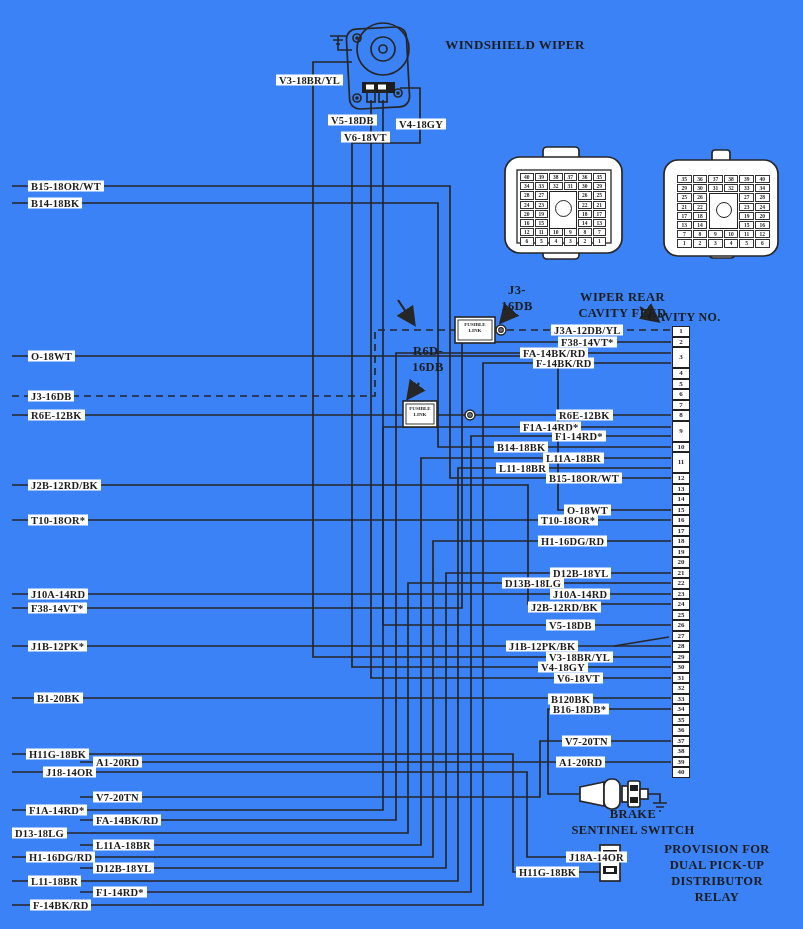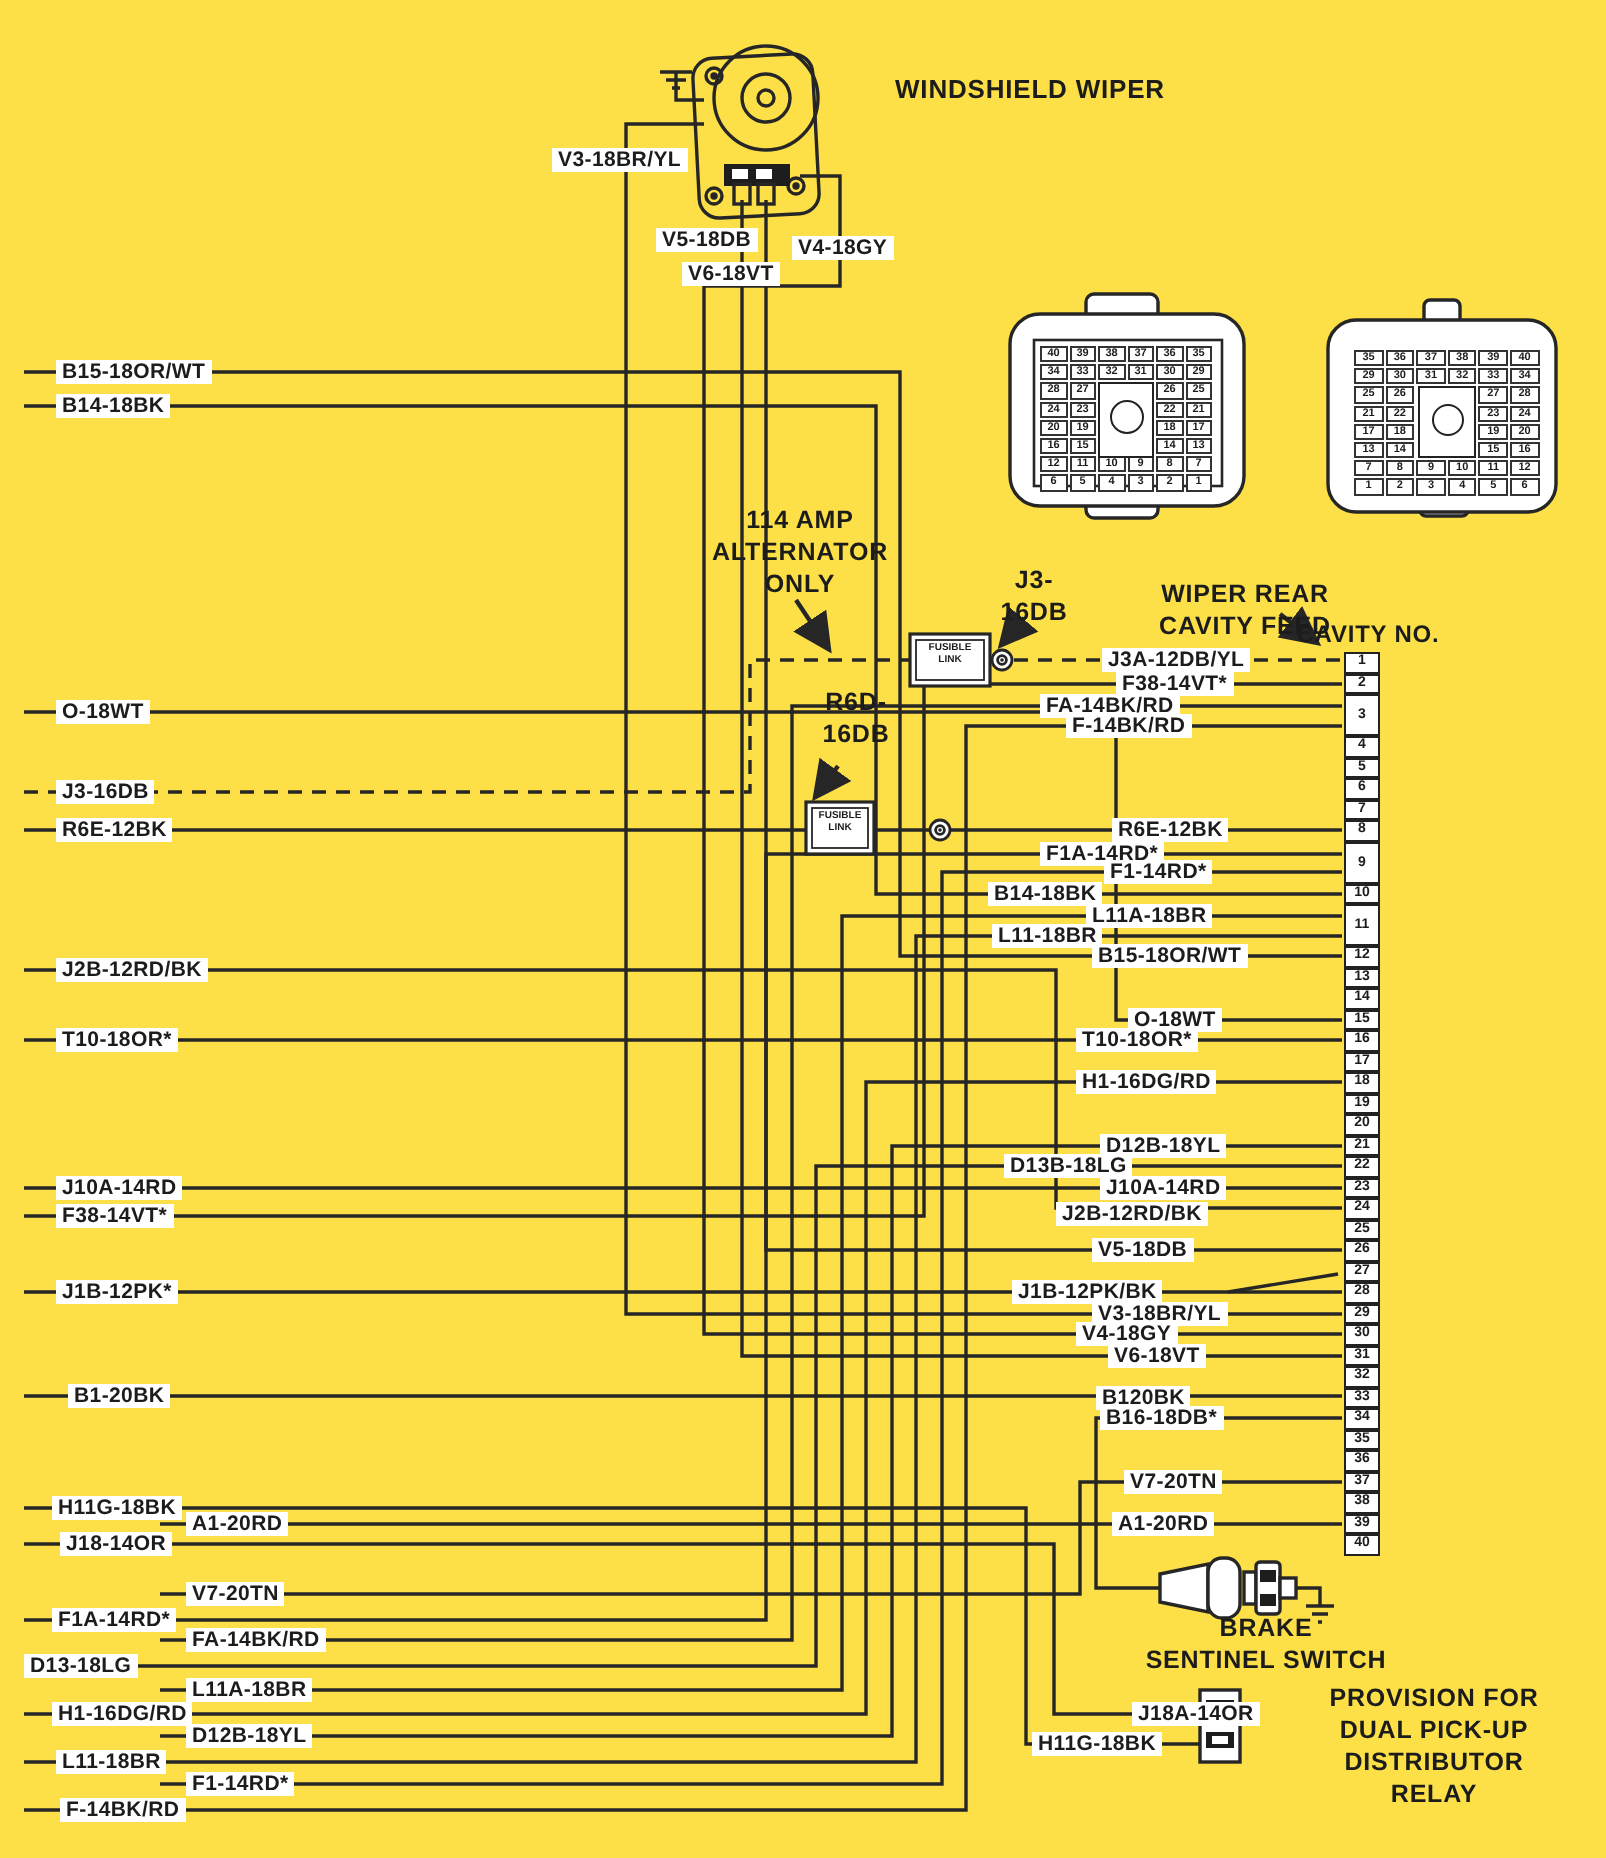--- a/index.html
+++ b/index.html
@@ -1,17 +1,17 @@
 <!DOCTYPE html>
 <html><head>
 <meta charset="utf-8">
 <style>
   html,body{margin:0;padding:0;background:#e8e8e8;}
-  .stage{position:relative;width:803px;height:929px;background:#fde047;
-         font-family:Liberation Sans, sans-serif;color:#1c1c1c;overflow:hidden;}
+  .stage{position:relative;width:803px;height:929px;background:#3b82f6;
+         font-family:Liberation Serif, serif;color:#1c1c1c;overflow:hidden;}
   svg.wires{position:absolute;left:0;top:0;}
   .wl{position:absolute;transform:translateY(-50%);background:#fff;padding:0 3px;
       font-size:10.5px;font-weight:bold;white-space:nowrap;letter-spacing:.2px;}
   .hdr{position:absolute;font-size:12.5px;font-weight:bold;line-height:16px;
        text-align:center;letter-spacing:.4px;white-space:nowrap;}
   .hdr div{white-space:nowrap;}
   .cavity{position:absolute;box-sizing:border-box;border:1.4px solid #222;background:#fff;
           font-size:7px;font-weight:bold;text-align:center;}
   .ccell{position:absolute;box-sizing:border-box;border:1px solid #333;background:#fff;
          font-size:5.5px;font-weight:bold;text-align:center;overflow:hidden;}
@@ -145,25 +145,20 @@
     </g>
   </svg>
 
   <div class="hdr" style="left:420px;top:37px;width:190px;font-size:13px;">
     <div>WINDSHIELD WIPER</div>
   </div>
 
 
   <div class="hdr" style="left:641px;top:309px;width:86px;font-size:12px;">CAVITY NO.</div>
 
-  <div class="hdr" style="left:329px;top:252px;width:142px;">
-    <div>114 AMP</div>
-    <div>ALTERNATOR</div>
-    <div>ONLY</div>
-  </div>
 
   <div class="hdr" style="left:489px;top:282px;width:56px;">
     <div>J3-</div>
     <div>16DB</div>
   </div>
 
   <div class="hdr" style="left:550px;top:289px;width:145px;">
     <div>WIPER REAR</div>
     <div>CAVITY FEED</div>
   </div>
@@ -200,21 +195,21 @@
     <div class="wl" style="left: 28px; top: 396px;">J3-16DB</div>
     <div class="wl" style="left: 28px; top: 415px;">R6E-12BK</div>
     <div class="wl" style="left: 28px; top: 485px;">J2B-12RD/BK</div>
     <div class="wl" style="left: 28px; top: 520px;">T10-18OR*</div>
     <div class="wl" style="left: 28px; top: 594px;">J10A-14RD</div>
     <div class="wl" style="left: 28px; top: 608px;">F38-14VT*</div>
     <div class="wl" style="left: 28px; top: 646px;">J1B-12PK*</div>
     <div class="wl" style="left: 34px; top: 698px;">B1-20BK</div>
     <div class="wl" style="left: 26px; top: 754px;">H11G-18BK</div>
     <div class="wl" style="left: 93px; top: 762px;">A1-20RD</div>
-    <div class="wl" style="left: 30px; top: 772px;">J18-14OR</div>
+    <div class="wl" style="left: 43px; top: 772px;">J18-14OR</div>
     <div class="wl" style="left: 93px; top: 797px;">V7-20TN</div>
     <div class="wl" style="left: 26px; top: 810px;">F1A-14RD*</div>
     <div class="wl" style="left: 93px; top: 820px;">FA-14BK/RD</div>
     <div class="wl" style="left: 12px; top: 833px;">D13-18LG</div>
     <div class="wl" style="left: 93px; top: 845px;">L11A-18BR</div>
     <div class="wl" style="left: 26px; top: 857px;">H1-16DG/RD</div>
     <div class="wl" style="left: 93px; top: 868px;">D12B-18YL</div>
     <div class="wl" style="left: 28px; top: 881px;">L11-18BR</div>
     <div class="wl" style="left: 93px; top: 892px;">F1-14RD*</div>
     <div class="wl" style="left: 30px; top: 905px;">F-14BK/RD</div>

